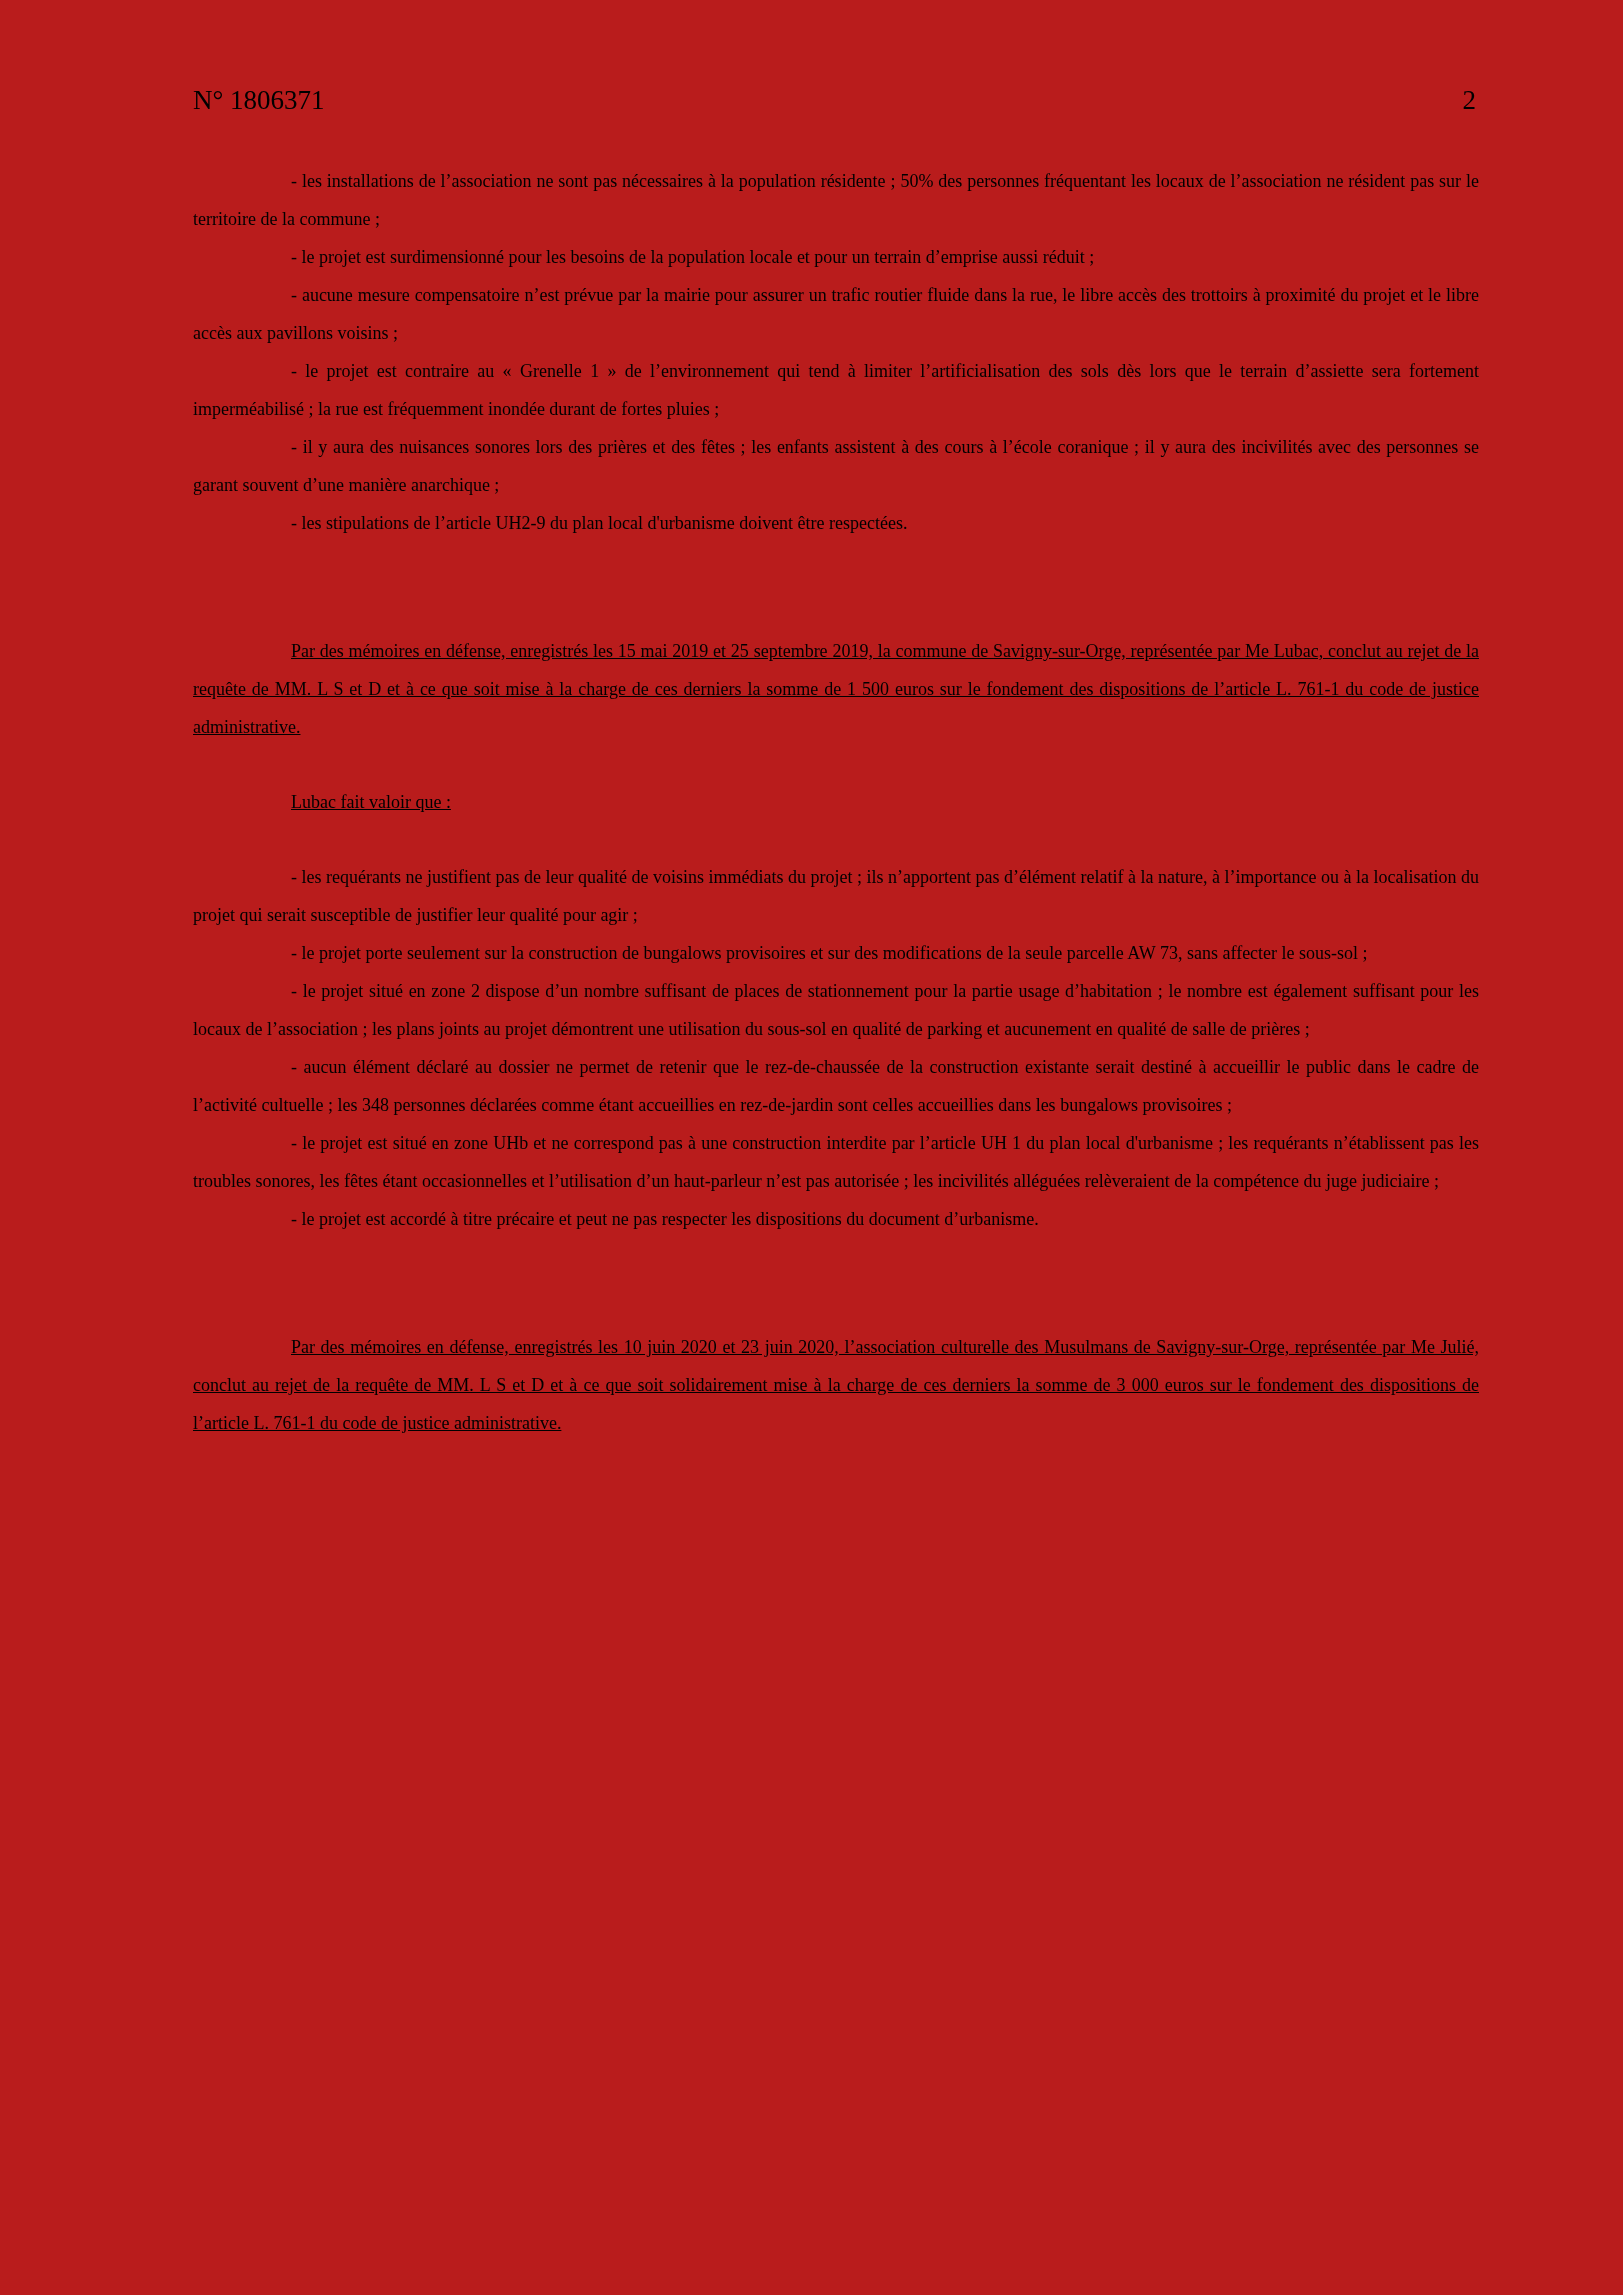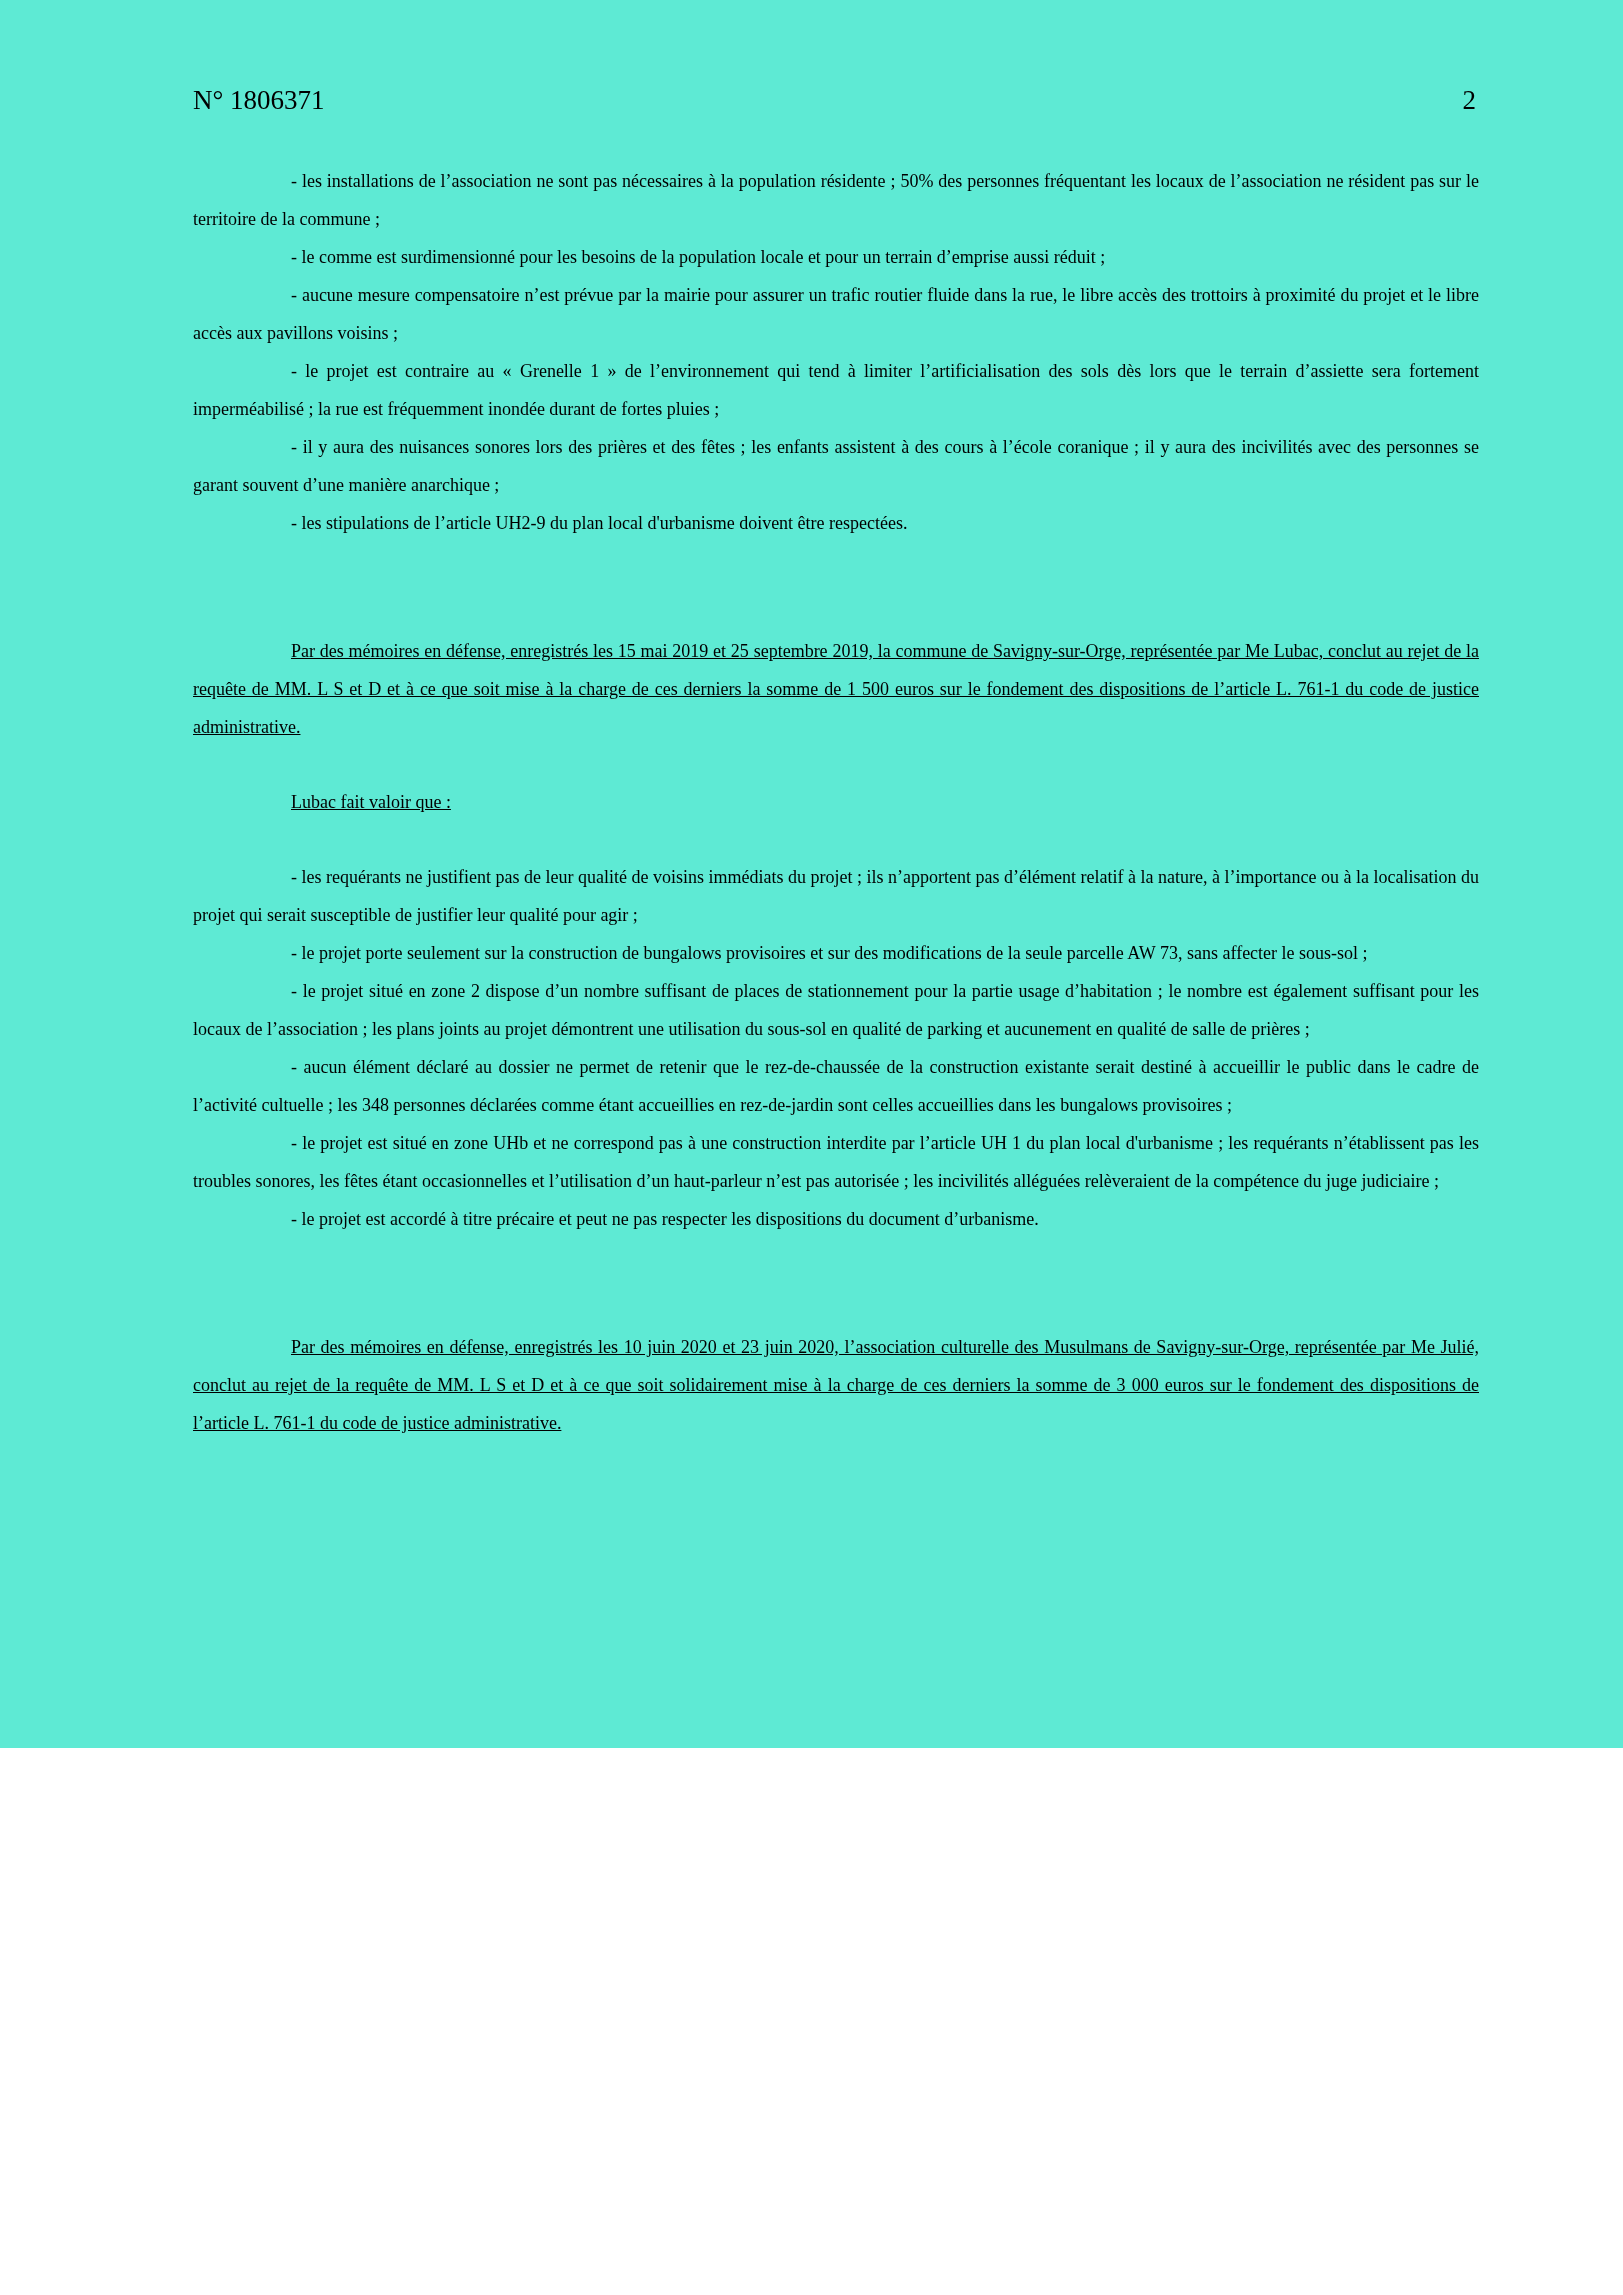--- a/index.html
+++ b/index.html
@@ -3,22 +3,22 @@
 <meta charset="utf-8">
 <style>
   html, body {
     margin: 0;
     padding: 0;
     background: #ffffff;
   }
   .page {
     position: relative;
     width: 1623px;
-    height: 1748px;
-    background: #5eead4;
+    height: 2295px;
+    background: #b91c1c;
     box-sizing: border-box;
     font-family: "Liberation Serif", "DejaVu Serif", serif;
     color: #000000;
     overflow: hidden;
   }
   .header {
     position: absolute;
     left: 193px;
     top: 84px;
     width: 1283px;
@@ -60,21 +60,21 @@
 <div class="page">
 
   <div class="header">
     <span class="header-num">N° 1806371</span>
     <span class="header-page">2</span>
   </div>
 
   <div class="body">
 
     <p class="blk indent">- les installations de l’association ne sont pas nécessaires à la population résidente ; 50% des personnes fréquentant les locaux de l’association ne résident pas sur le territoire de la commune ;</p>
-    <p class="blk indent">- le comme est surdimensionné pour les besoins de la population locale et pour un terrain d’emprise aussi réduit ;</p>
+    <p class="blk indent">- le projet est surdimensionné pour les besoins de la population locale et pour un terrain d’emprise aussi réduit ;</p>
     <p class="blk indent">- aucune mesure compensatoire n’est prévue par la mairie pour assurer un trafic routier fluide dans la rue, le libre accès des trottoirs à proximité du projet et le libre accès aux pavillons voisins ;</p>
     <p class="blk indent">- le projet est contraire au « Grenelle 1 » de l’environnement qui tend à limiter l’artificialisation des sols dès lors que le terrain d’assiette sera fortement imperméabilisé ; la rue est fréquemment inondée durant de fortes pluies ;</p>
     <p class="blk indent">- il y aura des nuisances sonores lors des prières et des fêtes ; les enfants assistent à des cours à l’école coranique ; il y aura des incivilités avec des personnes se garant souvent d’une manière anarchique ;</p>
     <p class="blk indent">- les stipulations de l’article UH2-9 du plan local d'urbanisme doivent être respectées.</p>
 
     <div class="gap-xl"></div>
 
     <p class="blk para">Par des mémoires en défense, enregistrés les 15 mai 2019 et 25 septembre 2019, la commune de Savigny-sur-Orge, représentée par Me Lubac, conclut au rejet de la requête de MM. L S et D et à ce que soit mise à la charge de ces derniers la somme de 1 500 euros sur le fondement des dispositions de l’article L. 761-1 du code de justice administrative.</p>
 
     <div class="gap-md"></div>

